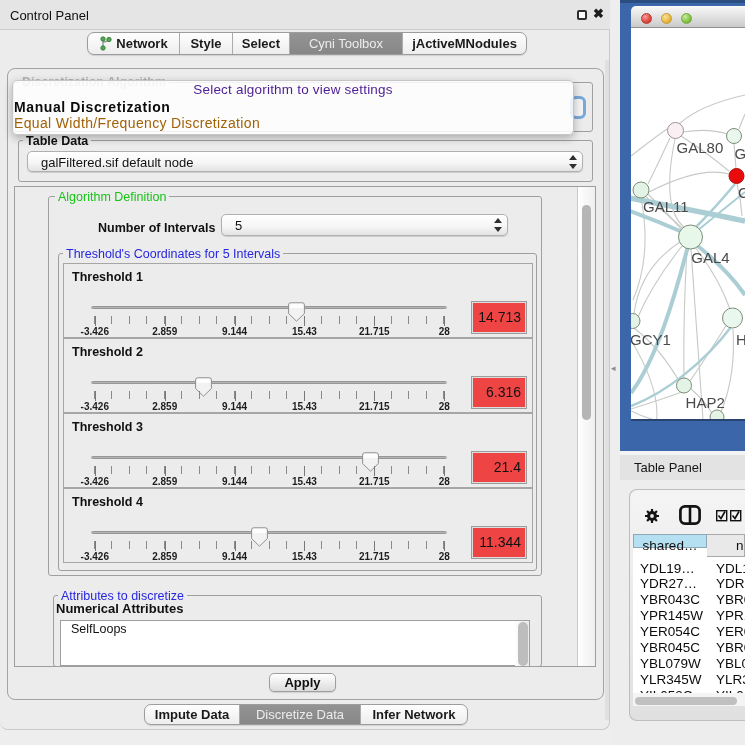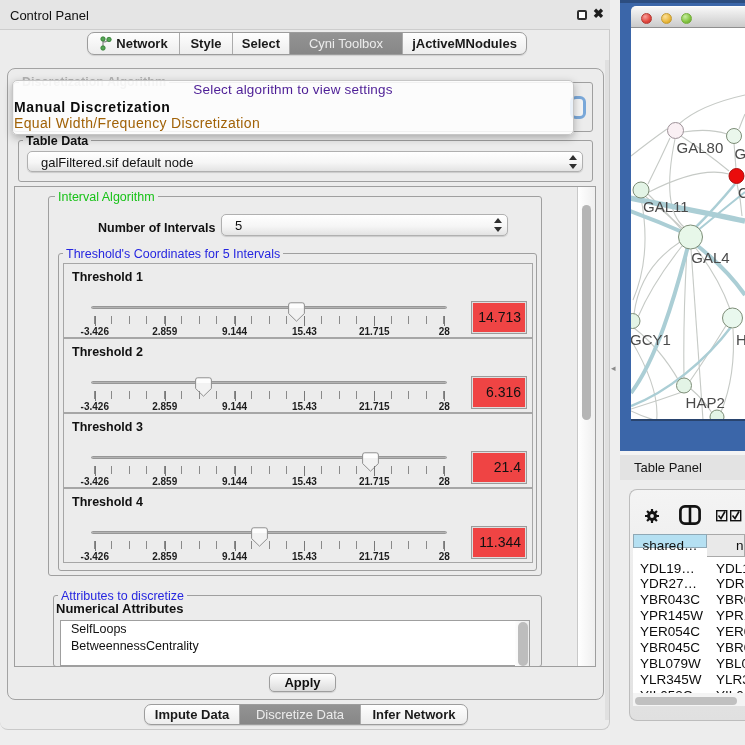--- a/index.html
+++ b/index.html
@@ -159,21 +159,21 @@
         <span class="dn"></span>
       </span>
   </div>
 
   <div class="abs" style="left:14px; top:186px; width:582px; height:481px; border:1px solid #9e9e9e;"></div>
 
   <div class="abs sb-v" style="left:577px; top:187px; width:18px; height:479px;"></div>
   <div class="sb-th" style="left:582px; top:205px; width:9px; height:215px;"></div>
 
   <div class="grp" style="left:48px; top:196px; width:494px; height:380px;"></div>
-  <div class="grplab" style="left:55px; top:190px; color:#17c217; font-weight:normal;">Interval Algorithm</div>
+  <div class="grplab" style="left:55px; top:190px; color:#17c217; font-weight:normal;">Algorithm Definition</div>
 
   <div class="abs" style="left:98px; top:221px; font-size:12.5px; font-weight:bold; color:#111;">Number of Intervals</div>
   <div class="combo" style="left:221px; top:214px; width:287px; height:22px;">
     <span class="ct">5</span>
     <span class="ar">
         <span class="up"></span>
         <span class="dn"></span>
       </span>
   </div>
 
@@ -283,21 +283,20 @@
         <span style="left:380.2px;">28</span>
       </div>
       <div class="vbox">11.344</div>
     </div>
 
   <div class="grp" style="left:53px; top:595px; width:489px; height:72px;"></div>
   <div class="grplab" style="left:58px; top:589px; color:#2626e0; font-weight:normal;">Attributes to discretize</div>
   <div class="abs" style="left:56px; top:601px; font-size:13px; font-weight:bold; color:#111;">Numerical Attributes</div>
   <div id="attrlist" style="left:60px; top:620px; width:470px; height:46px;">
     <div>SelfLoops</div>
-    <div>BetweennessCentrality</div>
   </div>
   <div class="abs" style="left:515px; top:621px; width:14px; height:45px; background:linear-gradient(to right,#fdfdfd,#ececec);"></div>
   <div class="sb-th" style="left:518px; top:622px; width:10px; height:44px; background:#bdbdbd;"></div>
 
   <div class="abs" style="left:15px; top:667px; width:580px; height:32px; background:#ececec;"></div>
   <div class="btn" style="left:269px; top:673px; width:67px; height:19px; line-height:17px;">Apply</div>
 
   <div class="tabgrp" id="bottabs">
     <div class="seg" style="width:94px;">Impute Data</div>
     <div class="seg sel" style="width:121px;">Discretize Data</div>

